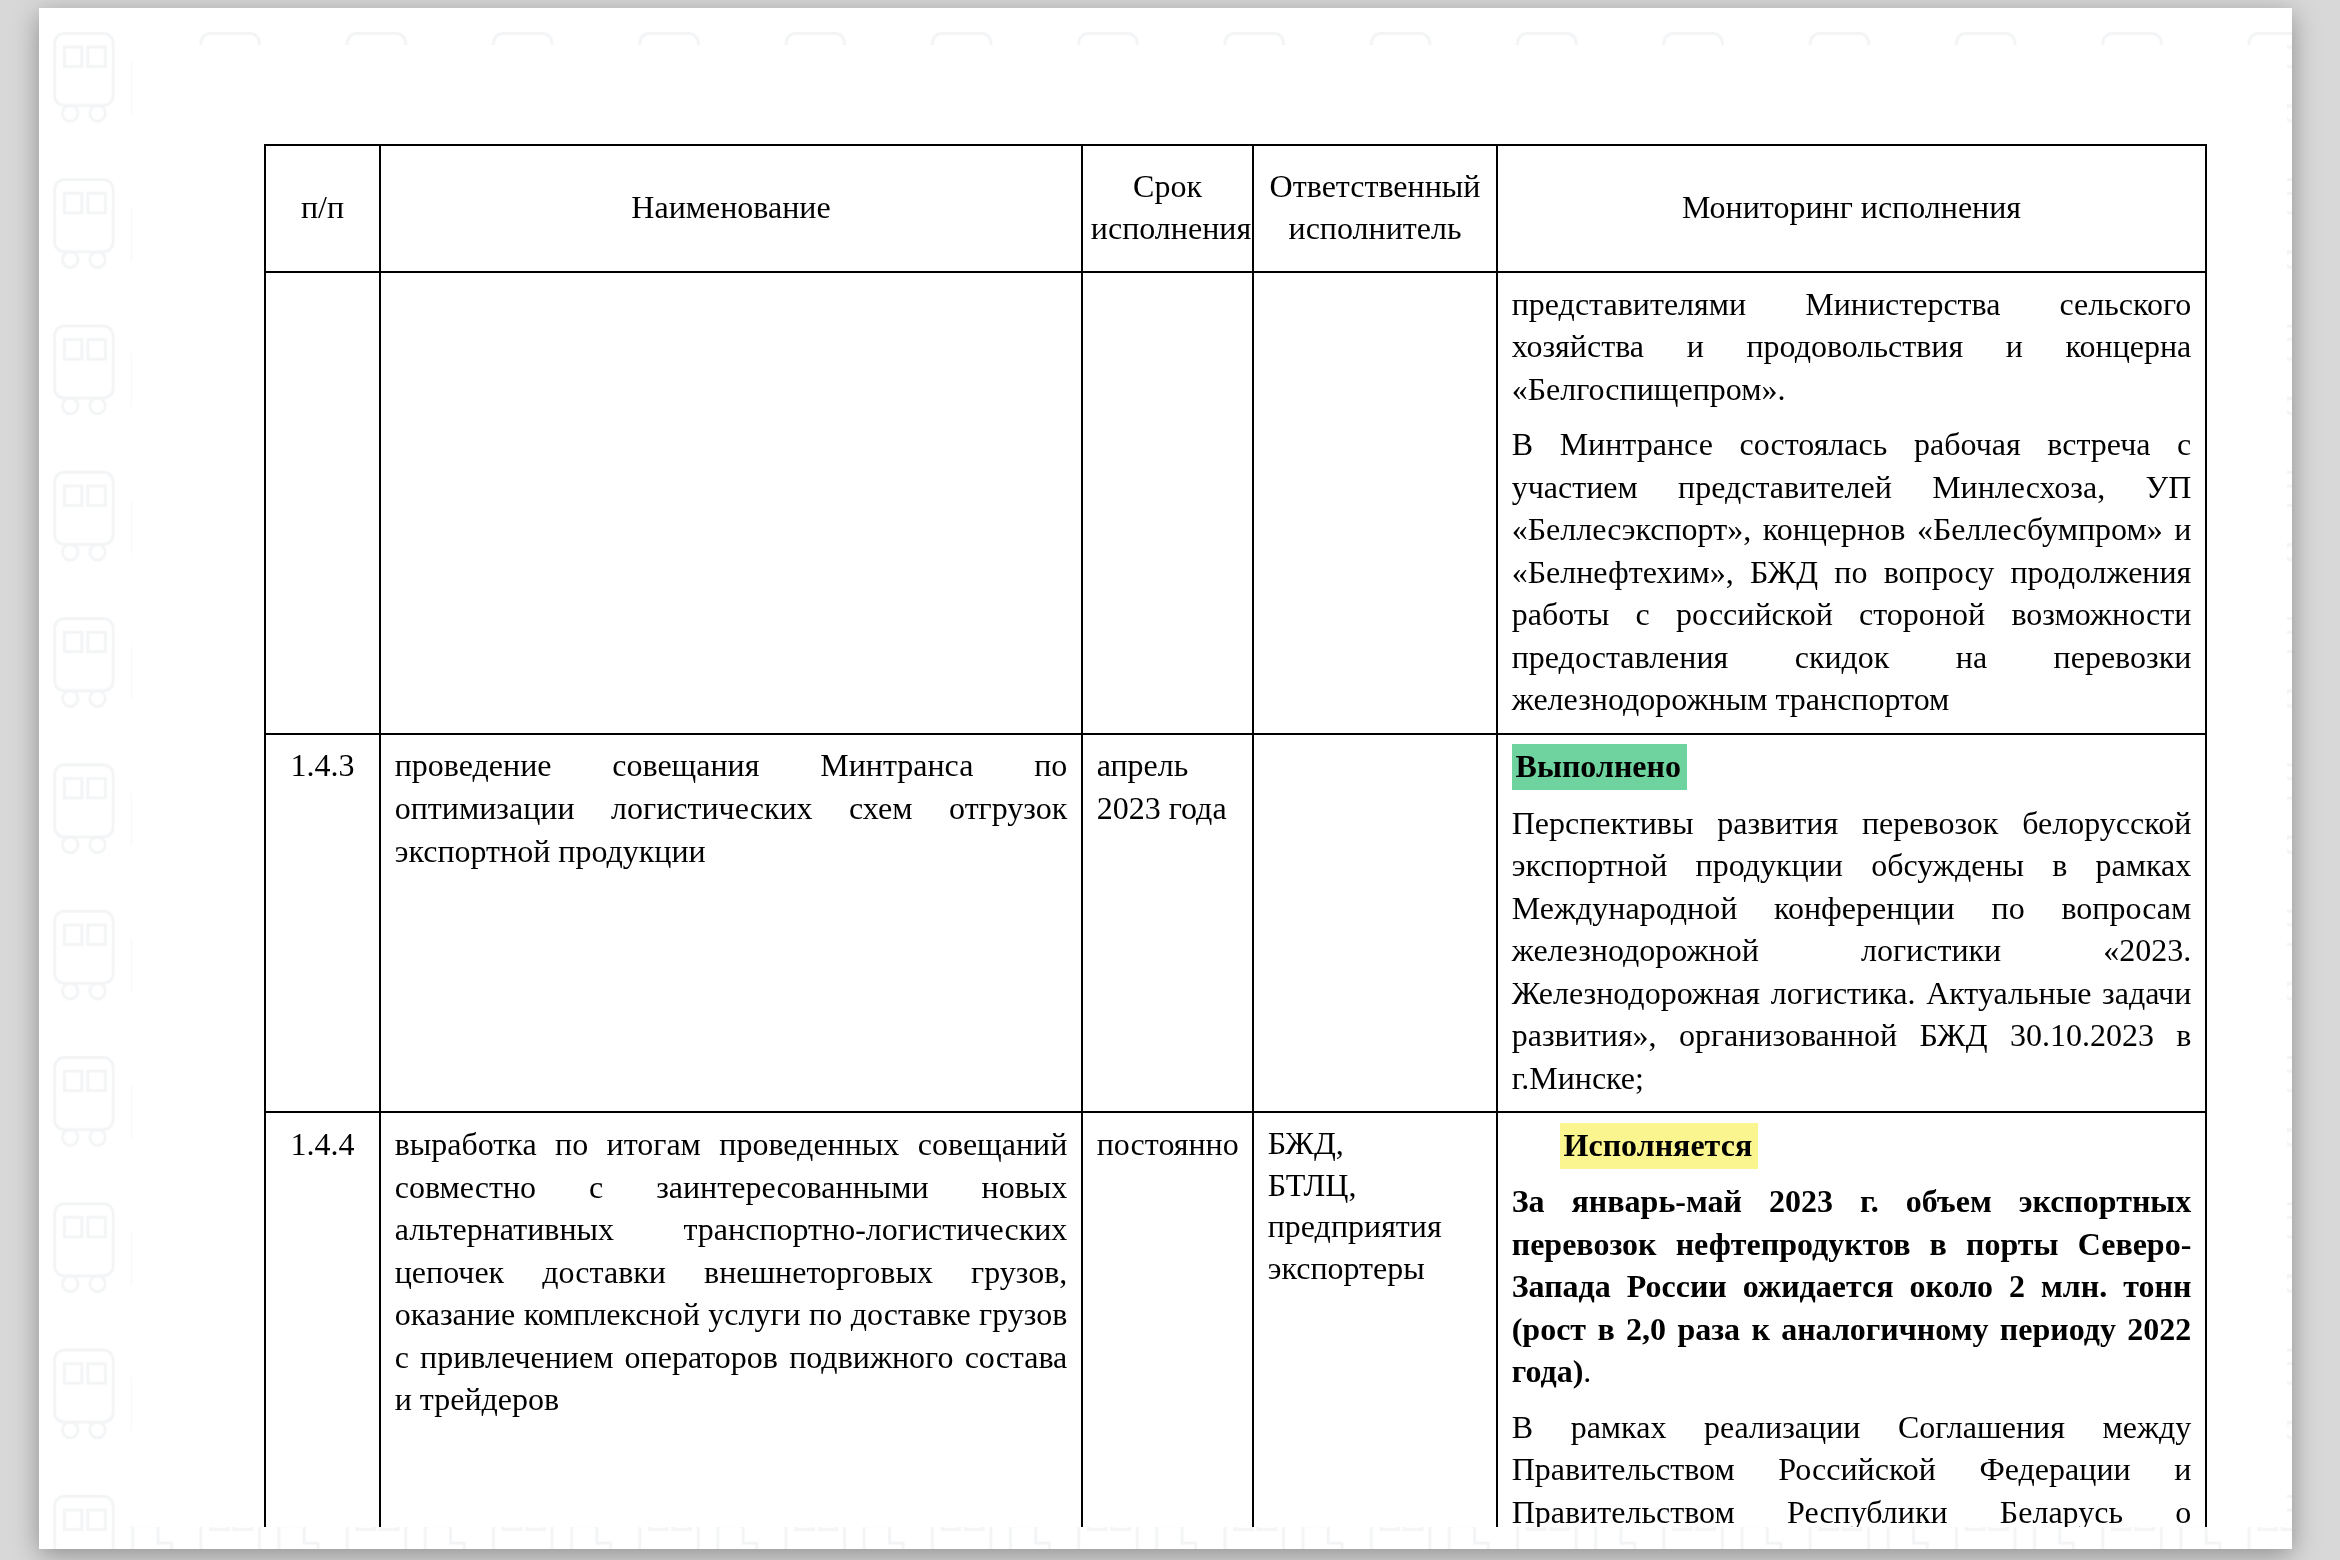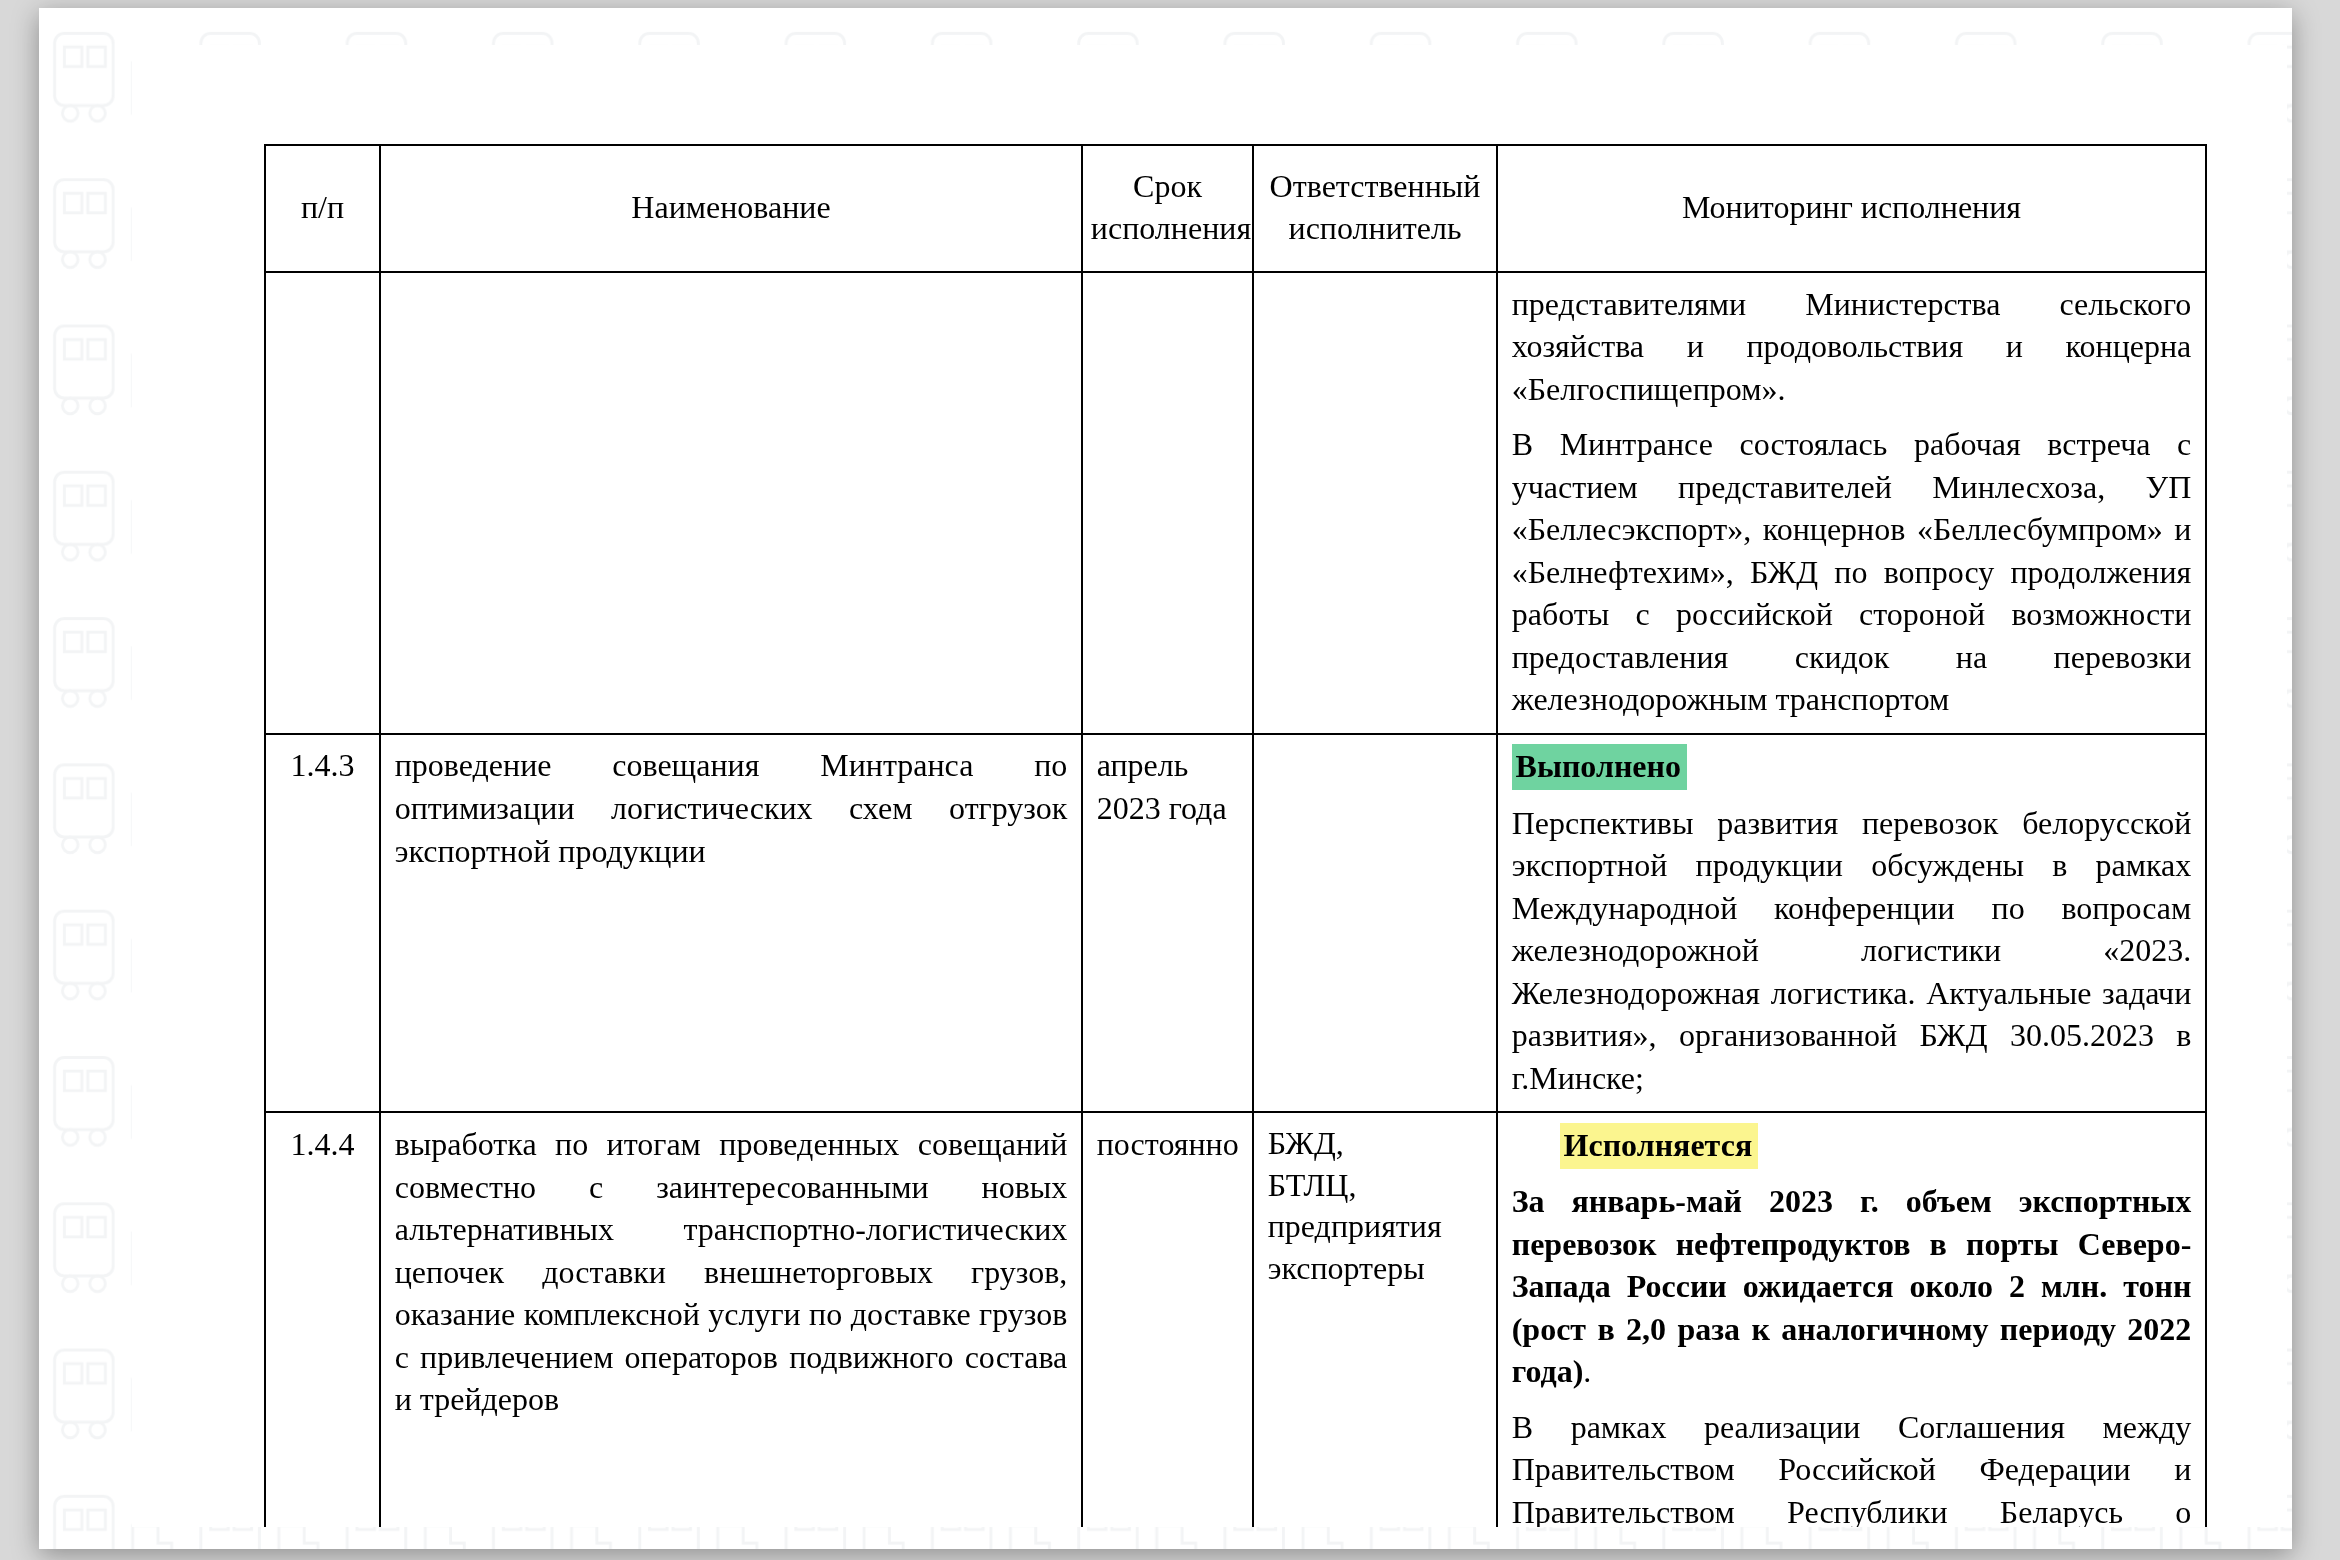--- a/index.html
+++ b/index.html
@@ -166,21 +166,21 @@
         <tr>
           <td class="cell-num">1.4.3</td>
           <td class="cell-just">проведение совещания Минтранса по оптимизации логистических схем отгрузок экспортной продукции</td>
           <td class="term-cell">
             <div>апрель</div>
             <div>2023 года</div>
           </td>
           <td class="resp-cell"></td>
           <td>
             <div class="status status-done">Выполнено</div>
-            <p class="para">Перспективы развития перевозок белорусской экспортной продукции обсуждены в рамках Международной конференции по вопросам железнодорожной логистики «2023. Железнодорожная логистика. Актуальные задачи развития», организованной БЖД 30.05.2023 в г.Минске;</p>
+            <p class="para">Перспективы развития перевозок белорусской экспортной продукции обсуждены в рамках Международной конференции по вопросам железнодорожной логистики «2023. Железнодорожная логистика. Актуальные задачи развития», организованной БЖД 30.10.2023 в г.Минске;</p>
           </td>
         </tr>
 
         <tr>
           <td class="cell-num">1.4.4</td>
           <td class="cell-just">выработка по итогам проведенных совещаний совместно с заинтересованными новых альтернативных транспортно-логистических цепочек доставки внешнеторговых грузов, оказание комплексной услуги по доставке грузов с привлечением операторов подвижного состава и трейдеров</td>
           <td class="term-cell">
             <div>постоянно</div>
           </td>
           <td class="resp-cell">

